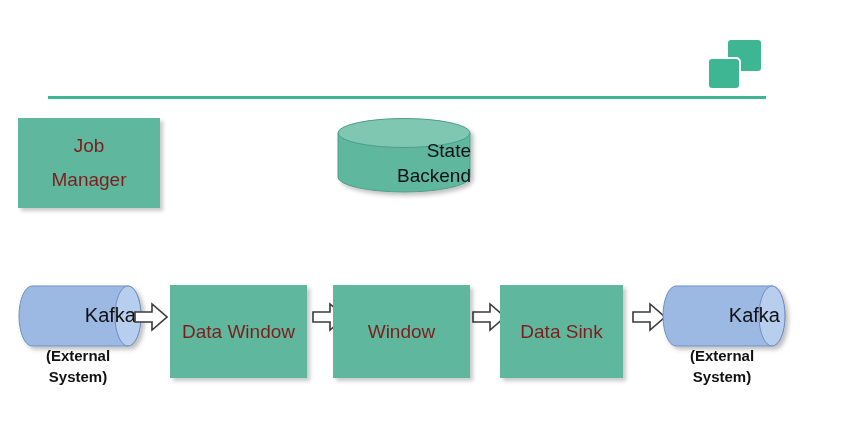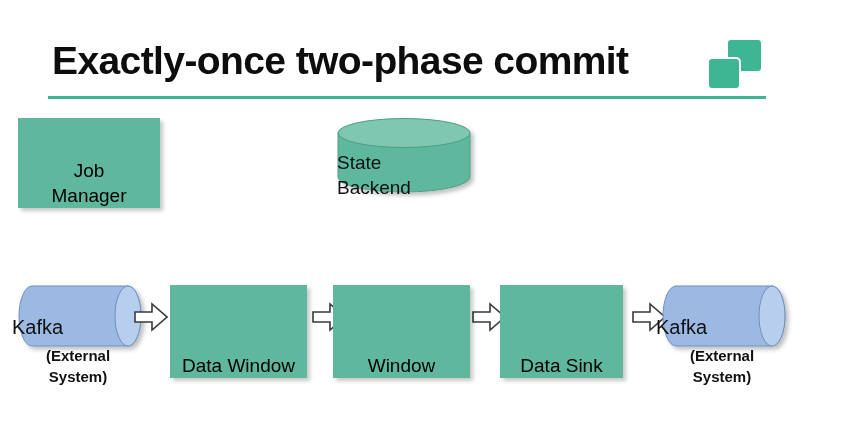--- a/index.html
+++ b/index.html
@@ -67,50 +67,49 @@
     width: 30px;
     height: 29px;
   }
 
   
   .box {
     position: absolute;
     background: #5FB79D;
     box-shadow: 3px 3px 4px rgba(0,0,0,0.22);
     display: flex;
-    align-items: flex-end;
+    align-items: center;
     justify-content: center;
     text-align: center;
-    color: #000000;
+    color: #7f1d1d;
     font-size: 19px;
-    line-height: 25px;
+    line-height: 34px;
   }
   .box-label { pointer-events: none; white-space: pre-line; }
 
   #box-jobmanager {
     left: 18px;
     top: 118px;
     width: 142px;
     height: 90px;
   }
 
   
   .cyl {
     position: absolute;
   }
   .cyl svg { display: block; overflow: visible; }
   .cyl-label {
     position: absolute;
     left: 0;
     width: 100%;
-    text-align: left;
+    text-align: right;
     color: #111111;
     white-space: pre-line;
     pointer-events: none;
-    margin-top: 12px;
   }
 
   
   #cyl-statebackend {
     left: 337px;
     top: 118px;
     width: 134px;
     height: 74px;
   }
   #cyl-statebackend .cyl-label {
@@ -161,21 +160,20 @@
   #arrow-1 { left: 134px; }
   #arrow-2 { left: 312px; }
   #arrow-3 { left: 472px; }
   #arrow-4 { left: 632px; }
 </style>
 </head>
 <body>
 
 <div id="slide">
 
-  <div id="slide-title">Exactly-once two-phase commit</div>
   <div id="title-rule"></div>
 
   <div id="logo">
     <div class="sq sq-big"></div>
     <div class="sq sq-small"></div>
   </div>
 
   <div class="box" id="box-jobmanager">
     <span class="box-label">Job
 Manager</span>

